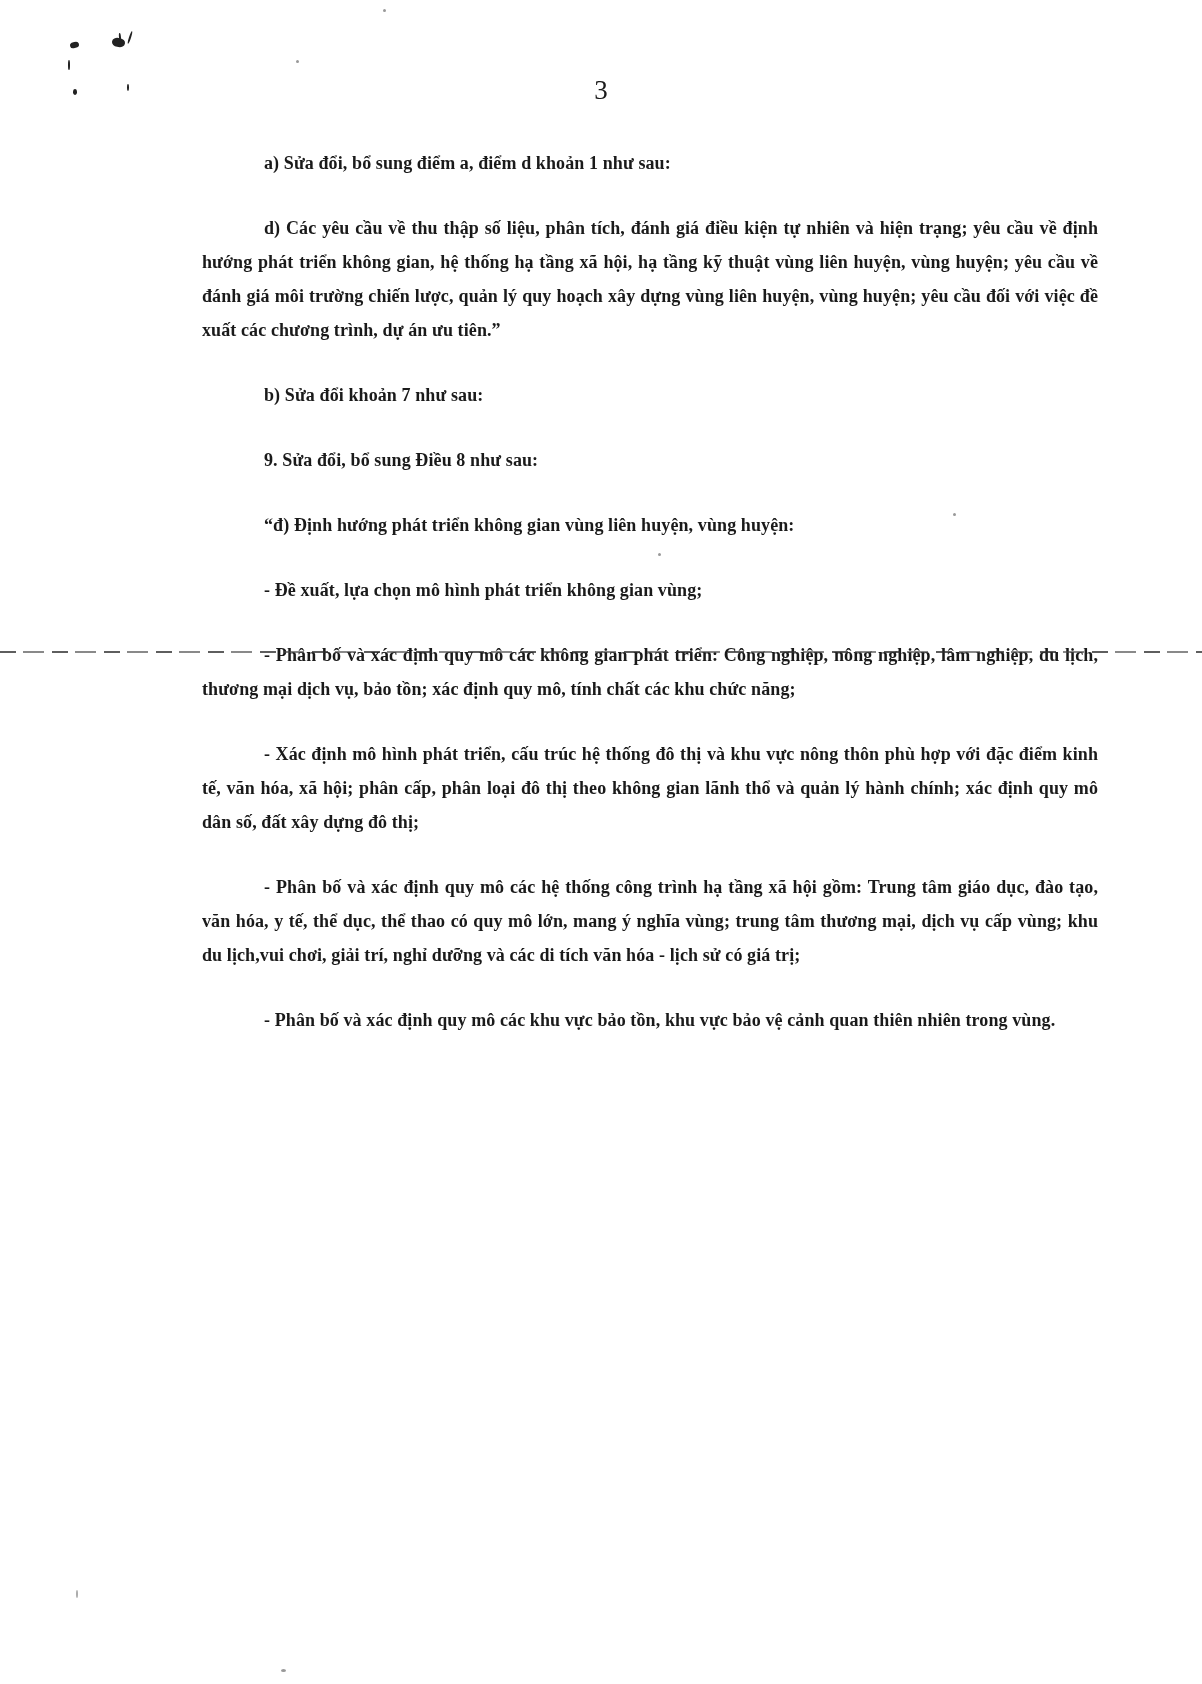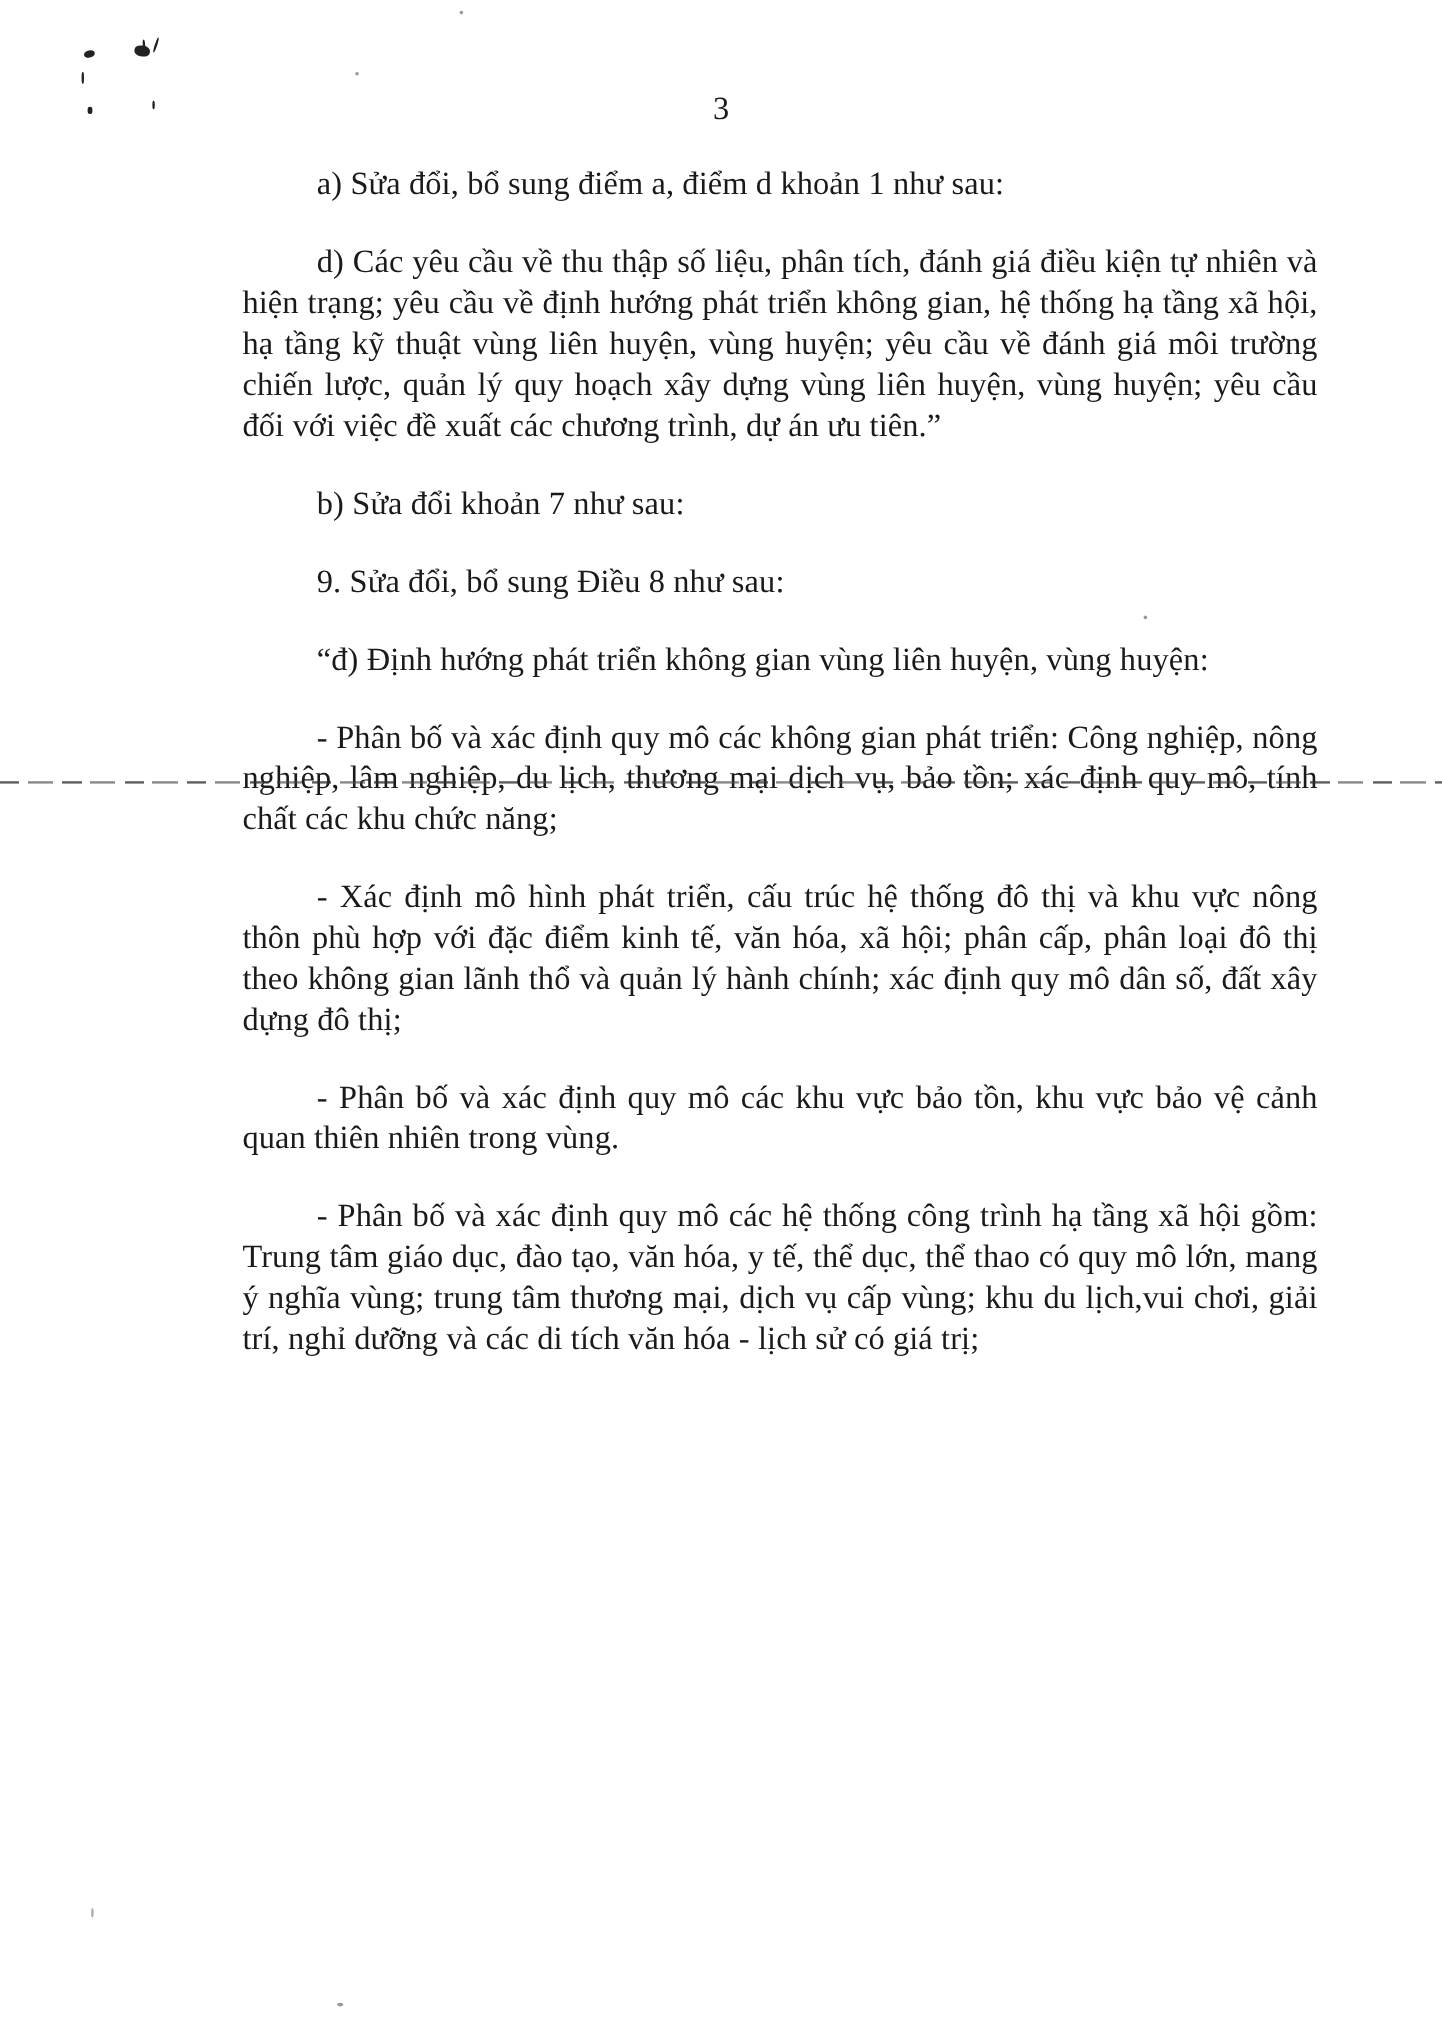--- a/index.html
+++ b/index.html
@@ -10,24 +10,25 @@
     font-family:"Liberation Serif","DejaVu Serif",serif;
     color:#1a1a1a;
     overflow:hidden;
   }
   .page{position:absolute;inset:0;}
   .page-number{
     position:absolute;top:74px;left:0;width:1202px;
     text-align:center;font-size:27px;line-height:32px;
   }
   .content{
-    position:absolute;top:136px;left:202px;width:896px;
-    font-size:27px;line-height:34px;
+    position:absolute;top:146px;left:202px;width:896px;
+    font-size:18px;line-height:34px;
     text-align:justify;text-justify:inter-word;
     letter-spacing:0.1px;
+    font-weight:bold;
   }
   .content p{margin:0 0 31px;text-indent:62px;}
   
   .crease{
     position:absolute;top:650px;left:0;width:1202px;height:3px;
     background:
       repeating-linear-gradient(to right,
         rgba(45,45,45,.9) 0px, rgba(45,45,45,.9) 16px,
         rgba(45,45,45,0) 16px, rgba(45,45,45,0) 23px,
         rgba(70,70,70,.75) 23px, rgba(70,70,70,.75) 44px,
@@ -62,21 +63,22 @@
   </div>
 
   <div class="page-number">3</div>
 
   <main class="content">
     <p>a) Sửa đổi, bổ sung điểm a, điểm d khoản 1 như sau:</p>
     <p>d) Các yêu cầu về thu thập số liệu, phân tích, đánh giá điều kiện tự nhiên và hiện trạng; yêu cầu về định hướng phát triển không gian, hệ thống hạ tầng xã hội, hạ tầng kỹ thuật vùng liên huyện, vùng huyện; yêu cầu về đánh giá môi trường chiến lược, quản lý quy hoạch xây dựng vùng liên huyện, vùng huyện; yêu cầu đối với việc đề xuất các chương trình, dự án ưu tiên.”</p>
     <p>b) Sửa đổi khoản 7 như sau:</p>
     <p>9. Sửa đổi, bổ sung Điều 8 như sau:</p>
     <p>“đ) Định hướng phát triển không gian vùng liên huyện, vùng huyện:</p>
+    <p>- Đề xuất, lựa chọn mô hình phát triển không gian vùng;</p>
     <p>- Phân bố và xác định quy mô các không gian phát triển: Công nghiệp, nông nghiệp, lâm nghiệp, du lịch, thương mại dịch vụ, bảo tồn; xác định quy mô, tính chất các khu chức năng;</p>
     <p>- Xác định mô hình phát triển, cấu trúc hệ thống đô thị và khu vực nông thôn phù hợp với đặc điểm kinh tế, văn hóa, xã hội; phân cấp, phân loại đô thị theo không gian lãnh thổ và quản lý hành chính; xác định quy mô dân số, đất xây dựng đô thị;</p>
+    <p>- Phân bố và xác định quy mô các hệ thống công trình hạ tầng xã hội gồm: Trung tâm giáo dục, đào tạo, văn hóa, y tế, thể dục, thể thao có quy mô lớn, mang ý nghĩa vùng; trung tâm thương mại, dịch vụ cấp vùng; khu du lịch,vui chơi, giải trí, nghỉ dưỡng và các di tích văn hóa - lịch sử có giá trị;</p>
     <p>- Phân bố và xác định quy mô các khu vực bảo tồn, khu vực bảo vệ cảnh quan thiên nhiên trong vùng.</p>
-    <p>- Phân bố và xác định quy mô các hệ thống công trình hạ tầng xã hội gồm: Trung tâm giáo dục, đào tạo, văn hóa, y tế, thể dục, thể thao có quy mô lớn, mang ý nghĩa vùng; trung tâm thương mại, dịch vụ cấp vùng; khu du lịch,vui chơi, giải trí, nghỉ dưỡng và các di tích văn hóa - lịch sử có giá trị;</p>
   </main>
 
   <div class="crease"></div>
 
 </div>
 
 </body></html>

